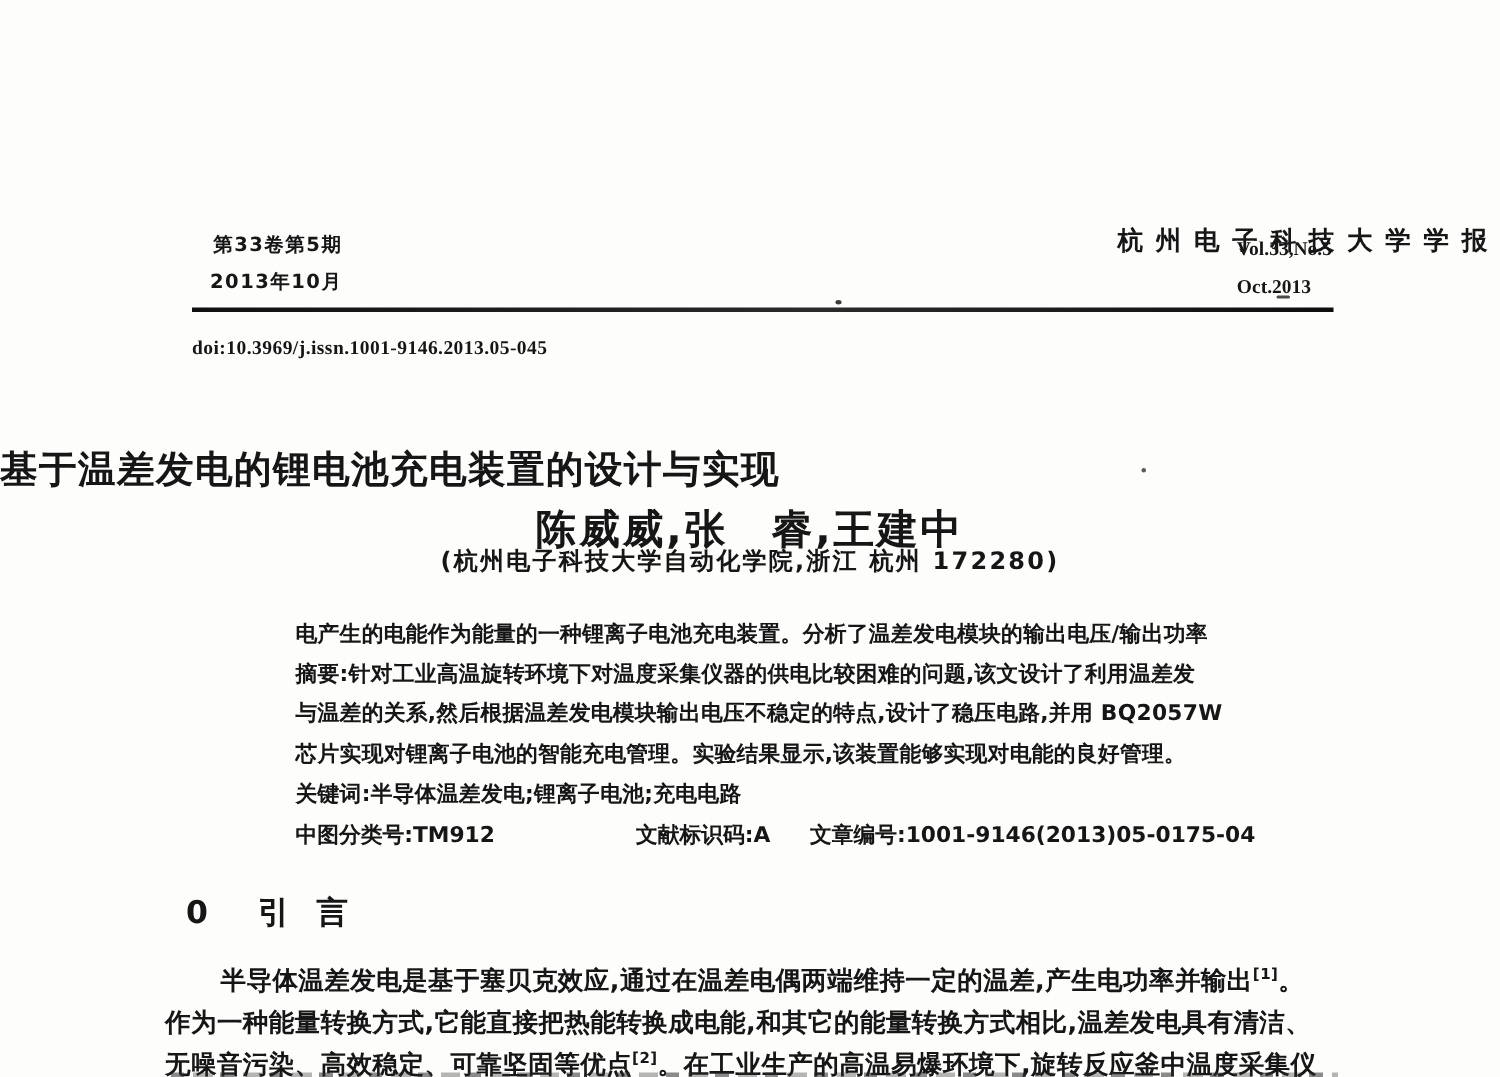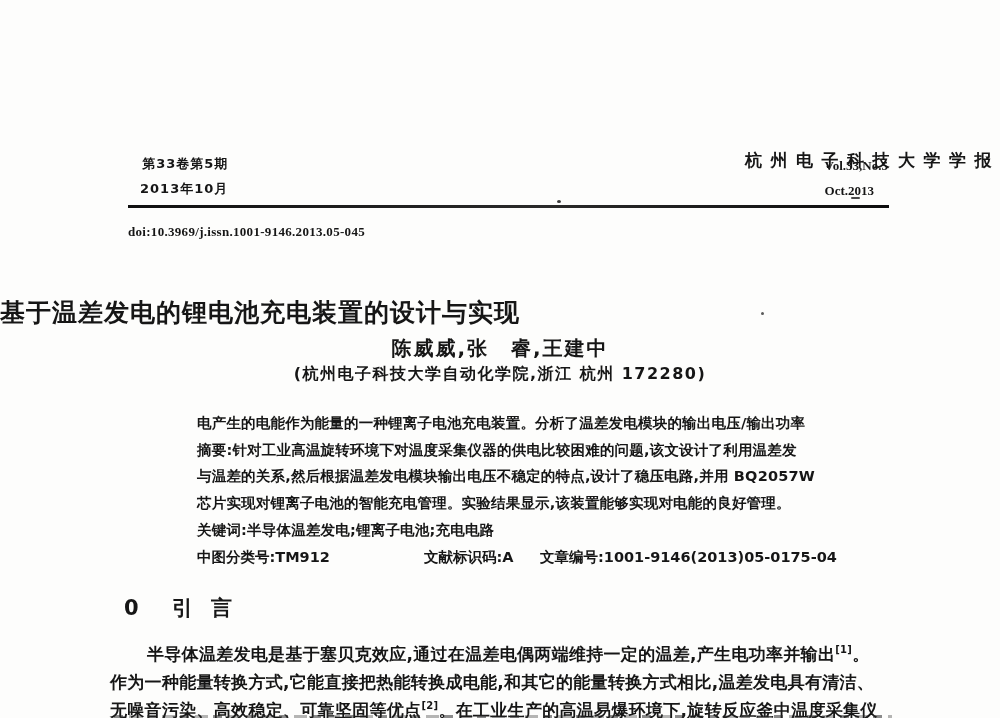--- a/index.html
+++ b/index.html
@@ -40,21 +40,21 @@
     font-family:"Liberation Serif", serif;
     text-align:right;
   }
   
   .title {
     position:absolute; left:0; top:296px; width:100%; text-align:left;
     font-size:25px; font-weight:900; letter-spacing:1px;
   }
   .authors {
     position:absolute; left:0; top:335px; width:100%; text-align:center;
-    font-size:20px; font-weight:700; letter-spacing:2px;
+    font-size:27px; font-weight:700; letter-spacing:2px;
   }
   .affiliation {
     position:absolute; left:0; top:364px; width:100%; text-align:center;
     font-size:16px; font-weight:700; letter-spacing:1.5px;
   }
   
   .abstract {
     position:absolute; left:197px; top:410px; width:625px;
     font-size:14.5px; font-weight:700;
   }

